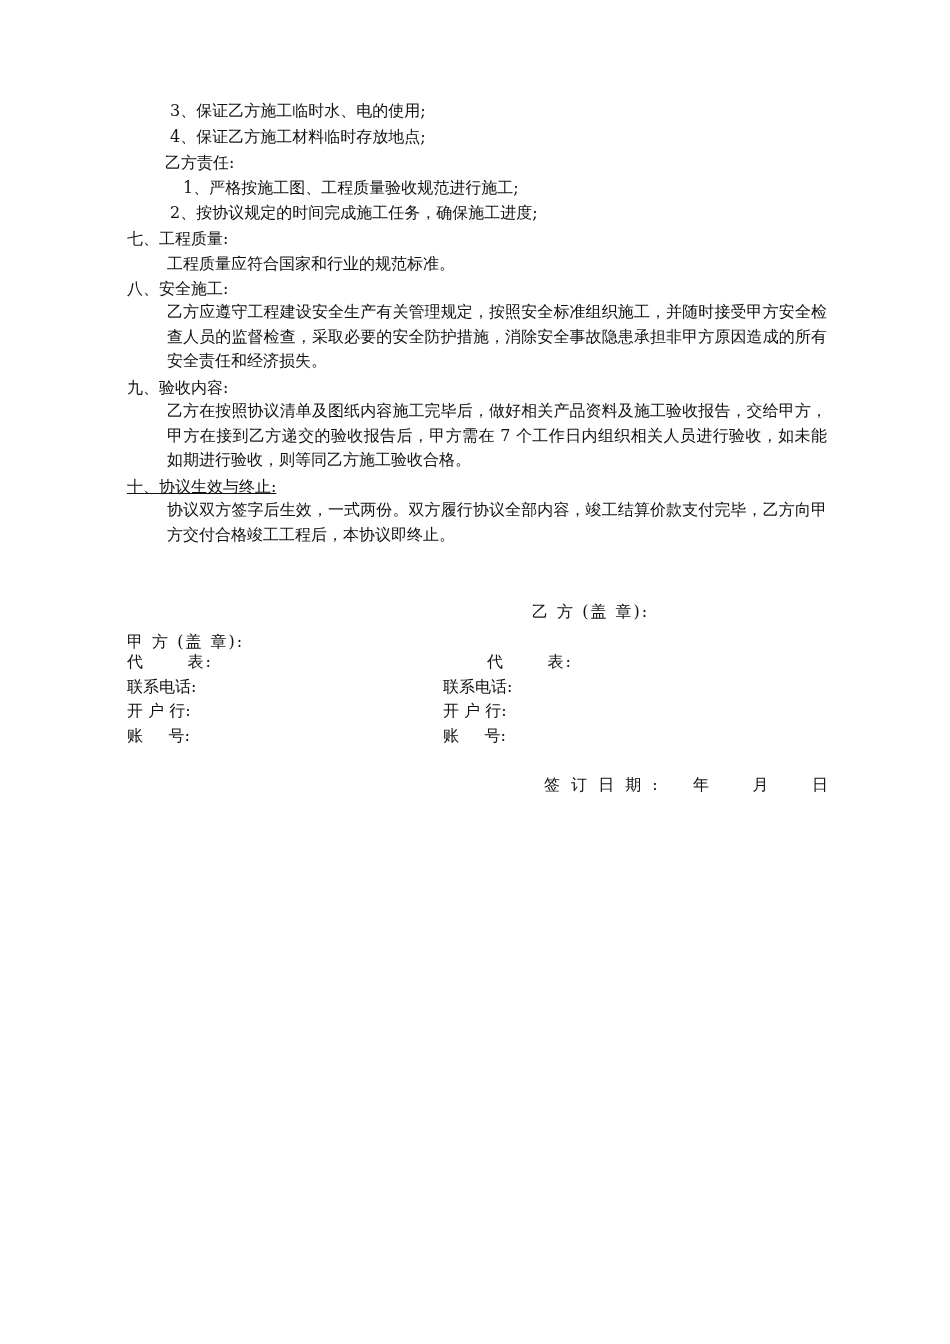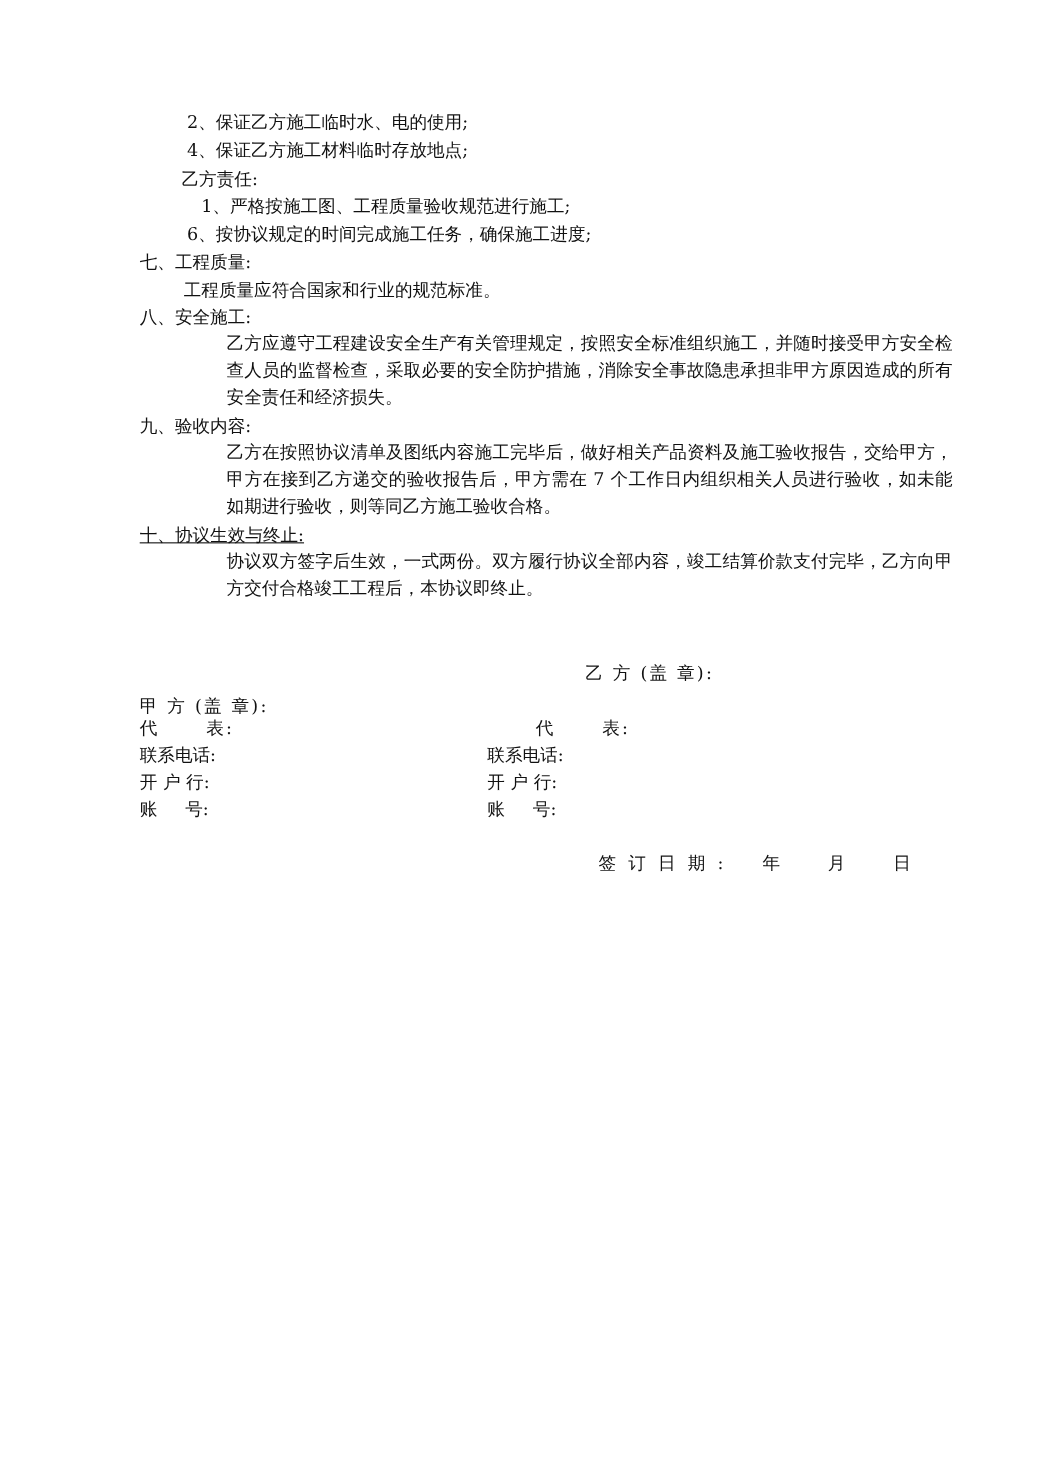--- a/index.html
+++ b/index.html
@@ -2,32 +2,32 @@
 <html><head>
   <meta charset="utf-8">
   <style>
     html, body { margin: 0; padding: 0; background: #ffffff; }
     body {
       width: 950px; height: 1344px; position: relative; overflow: hidden;
       font-family: "DejaVu Serif", "Liberation Serif", serif;
       color: #111111; font-size: 16px;
     }
     .line { position: absolute; white-space: nowrap; line-height: 22px; }
-    .para { position: absolute; left: 167px; width: 660px; line-height: 24.5px; text-align: justify; text-align-last: left; margin-left: 39px; }
+    .para { position: absolute; left: 167px; width: 660px; line-height: 24.5px; text-align: justify; text-align-last: left; }
     .sig { position: absolute; white-space: pre; line-height: 22px; letter-spacing: 2px; }
   </style>
 </head>
 <body>
 
 <div>
-  <div class="line" style="left:170px; top:100px;">2、保证乙方施工临时水、电的使用;</div>
+  <div class="line" style="left:170px; top:100px;">3、保证乙方施工临时水、电的使用;</div>
   <div class="line" style="left:170px; top:126px;">4、保证乙方施工材料临时存放地点;</div>
   <div class="line" style="left:165px; top:152px;">乙方责任:</div>
   <div class="line" style="left:183px; top:177px;">1、严格按施工图、工程质量验收规范进行施工;</div>
-  <div class="line" style="left:170px; top:202px;">6、按协议规定的时间完成施工任务，确保施工进度;</div>
+  <div class="line" style="left:170px; top:202px;">2、按协议规定的时间完成施工任务，确保施工进度;</div>
 
   <div class="line" style="left:127px; top:228px;">七、工程质量:</div>
   <div class="line" style="left:167px; top:253px;text-align:center;">工程质量应符合国家和行业的规范标准。</div>
 
   <div class="line" style="left:127px; top:278px;">八、安全施工:</div>
   <div class="para" style="top:300px;">乙方应遵守工程建设安全生产有关管理规定，按照安全标准组织施工，并随时接受甲方安全检查人员的监督检查，采取必要的安全防护措施，消除安全事故隐患承担非甲方原因造成的所有安全责任和经济损失。</div>
 
   <div class="line" style="left:127px; top:377px;">九、验收内容:</div>
   <div class="para" style="top:399px;">乙方在按照协议清单及图纸内容施工完毕后，做好相关产品资料及施工验收报告，交给甲方，甲方在接到乙方递交的验收报告后，甲方需在 7 个工作日内组织相关人员进行验收，如未能如期进行验收，则等同乙方施工验收合格。</div>
 

